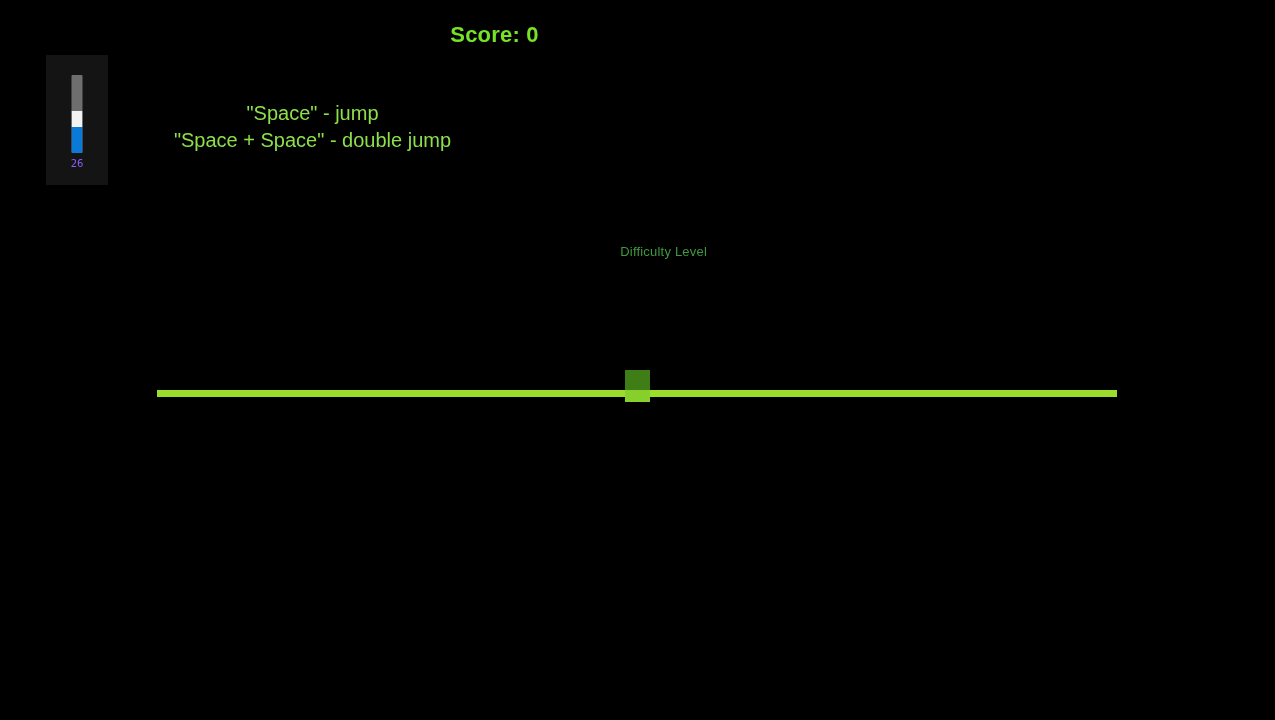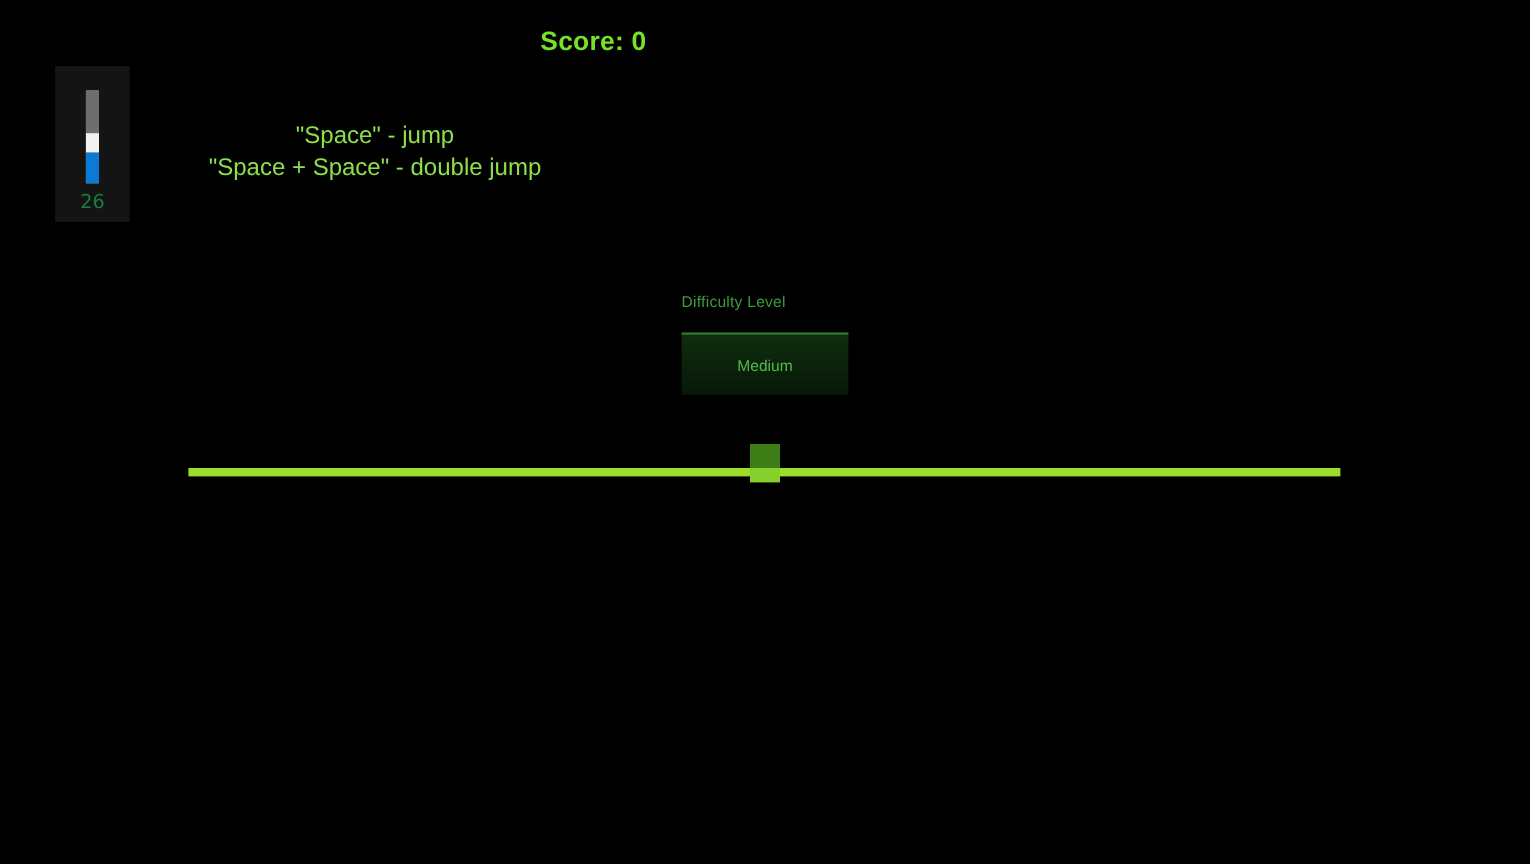--- a/index.html
+++ b/index.html
@@ -83,22 +83,22 @@
     width: 100%;
     height: 26px;
     background: #0a7ad6;
   }
   #slider-value {
     position: absolute;
     left: 0;
     right: 0;
     top: 103px;
     text-align: center;
-    color: #15803d;
-    font-size: 16px;
+    color: #8b5cf6;
+    font-size: 10px;
     font-family: "DejaVu Sans", sans-serif;
   }
 
   
   #ground {
     position: absolute;
     left: 157px;
     top: 390px;
     width: 960px;
     height: 7px;
@@ -106,21 +106,21 @@
   }
 
   
   #difficulty-menu {
     position: absolute;
     left: 568px;
     top: 244px;
     width: 139px;
   }
   #difficulty-title {
-    text-align: left;
+    text-align: right;
     color: #3e9a3e;
     font-size: 13px;
     margin-bottom: 18px;
     letter-spacing: 0.2px;
   }
   .diff-btn {
     position: relative;
     width: 139px;
     height: 52px;
     margin-bottom: 4px;
@@ -177,21 +177,20 @@
     </div>
     <div id="slider-value">26</div>
   </div>
 
   <div id="ground"></div>
 
   <div id="difficulty-menu">
     <div id="difficulty-title">Difficulty Level</div>
 
 
-    <div class="diff-btn">Medium</div>
 
   </div>
 
   <div id="player">
     <div id="player-top"></div>
     <div id="player-bottom"></div>
   </div>
 
 </div>
 

